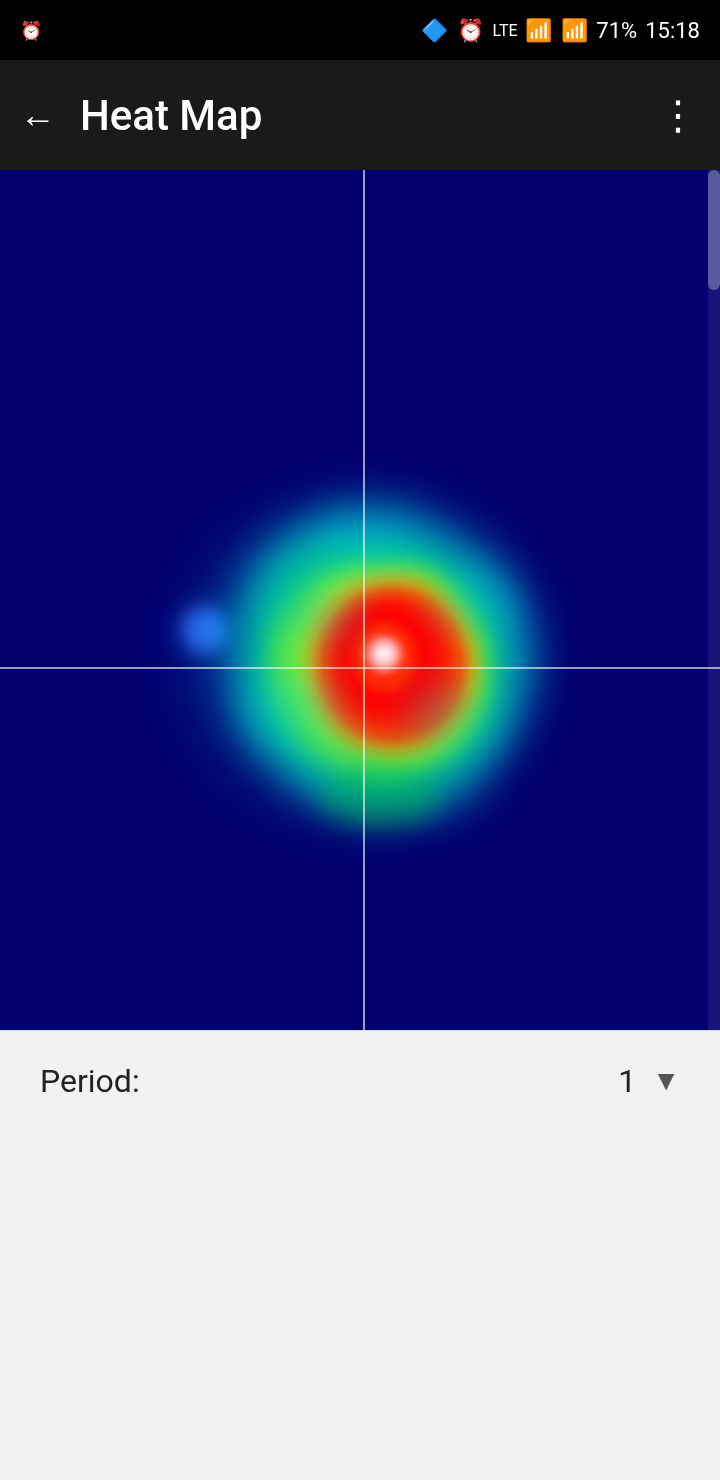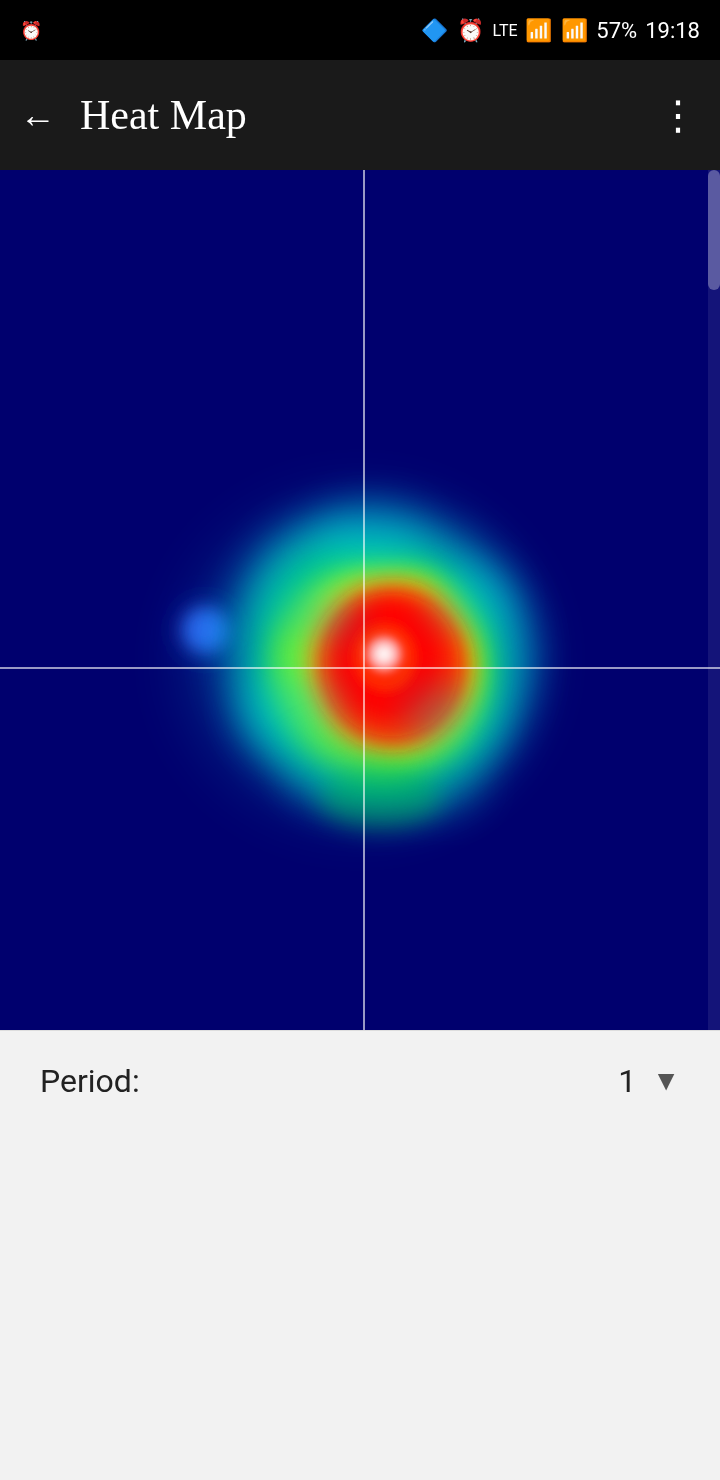--- a/index.html
+++ b/index.html
@@ -50,21 +50,20 @@
       font-size: 36px;
       color: #fff;
       cursor: pointer;
       margin-right: 24px;
     }
     .app-bar-title {
       font-size: 42px;
       font-weight: 500;
       color: #fff;
       flex: 1;
-      font-family: Liberation Serif, serif;
     }
     .more-btn {
       font-size: 40px;
       color: #fff;
       cursor: pointer;
       letter-spacing: 2px;
     }
 
     
     .heatmap-container {
@@ -165,22 +164,22 @@
 <body>
 
 <div class="status-bar">
   <span class="status-left">⏰</span>
   <div class="status-right">
     <span>🔷</span>
     <span>⏰</span>
     <span style="font-size:16px;">LTE</span>
     <span>📶</span>
     <span>📶</span>
-    <span>57%</span>
-    <span>19:18</span>
+    <span>71%</span>
+    <span>15:18</span>
   </div>
 </div>
 
 <div class="app-bar">
   <span class="back-btn">←</span>
   <span class="app-bar-title">Heat Map</span>
   <span class="more-btn">⋮</span>
 </div>
 
 <div class="heatmap-container">

